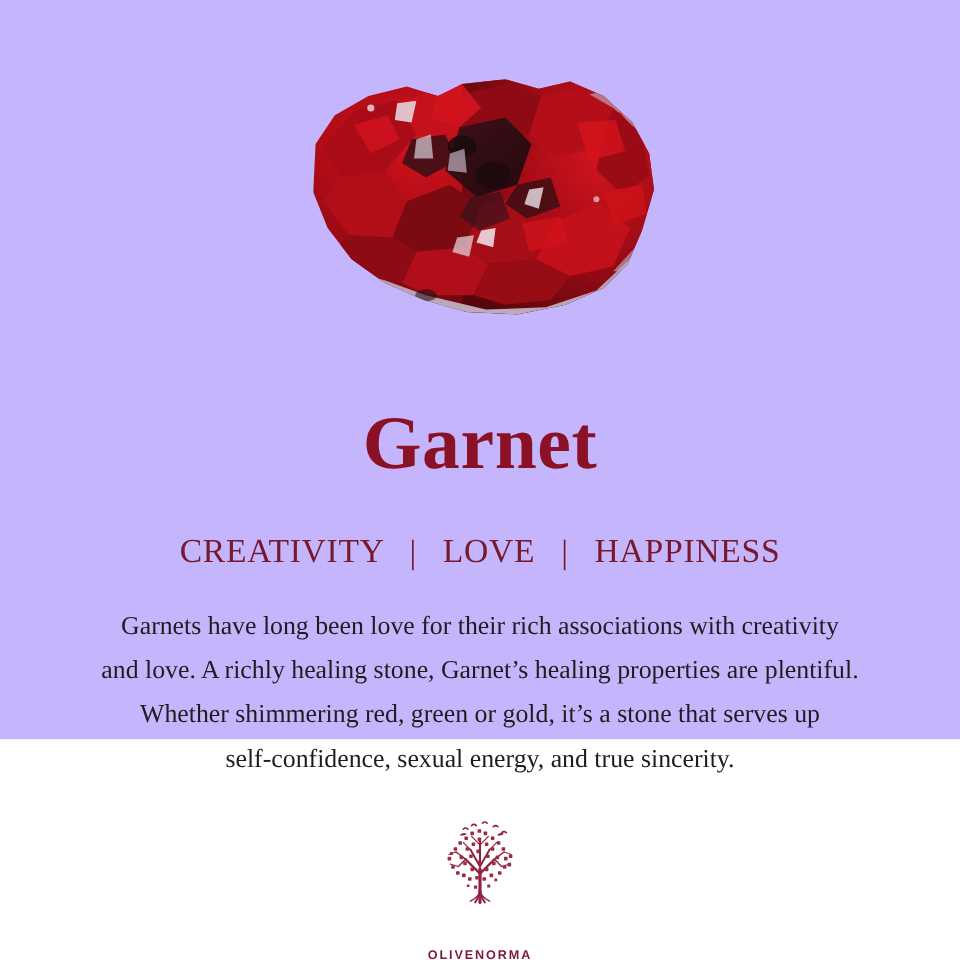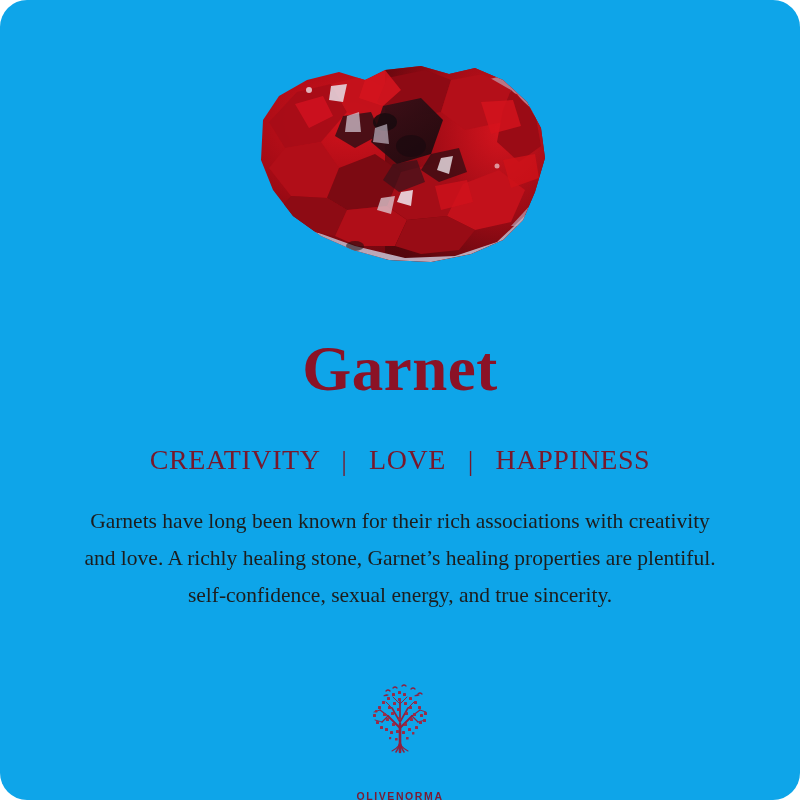--- a/index.html
+++ b/index.html
@@ -13,23 +13,22 @@
   }
 
   body {
     font-family: "Liberation Serif", "DejaVu Serif", serif;
     position: relative;
   }
 
   #page {
     position: relative;
     width: 800px;
-    height: 800px;
-    background: #0ea5e9;
-    border-radius: 27px;
+    height: 616px;
+    background: #c4b5fd;
   }
 
   
   .stone-wrap {
     position: absolute;
     left: 0;
     top: 40px;
     width: 800px;
     height: 250px;
     display: flex;
@@ -206,22 +205,23 @@
 
   <div class="keywords">
     <span class="kw">CREATIVITY</span>
     <span class="sep">|</span>
     <span class="kw">LOVE</span>
     <span class="sep">|</span>
     <span class="kw">HAPPINESS</span>
   </div>
 
   <div class="body-copy">
-    <div>Garnets have long been known for their rich associations with creativity</div>
+    <div>Garnets have long been love for their rich associations with creativity</div>
     <div>and love. A richly healing stone, Garnet’s healing properties are plentiful.</div>
+    <div>Whether shimmering red, green or gold, it’s a stone that serves up</div>
     <div>self-confidence, sexual energy, and true sincerity.</div>
   </div>
 
   <div class="logo">
     <svg class="logo-mark" width="76" height="70" viewBox="0 0 76 70">
       <g stroke="#8E2140" fill="none" stroke-linecap="round">
 
         <path d="M38,68 L38,40" stroke-width="2.6"></path>
         <path d="M34,68 q4,-6 4,-12" stroke-width="1.6"></path>
         <path d="M42,68 q-4,-6 -4,-12" stroke-width="1.6"></path>

